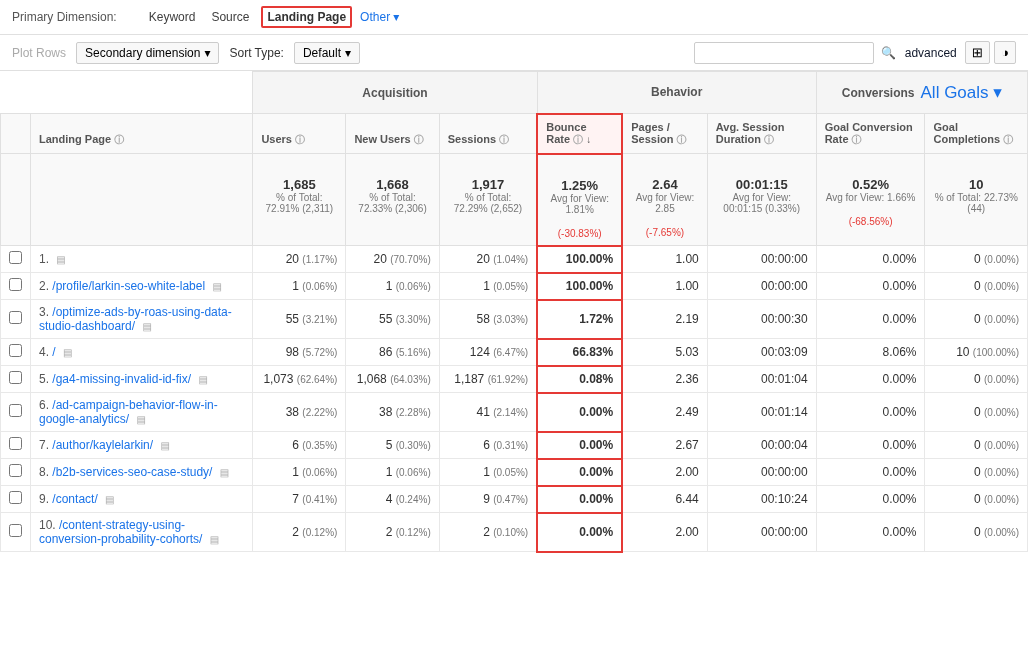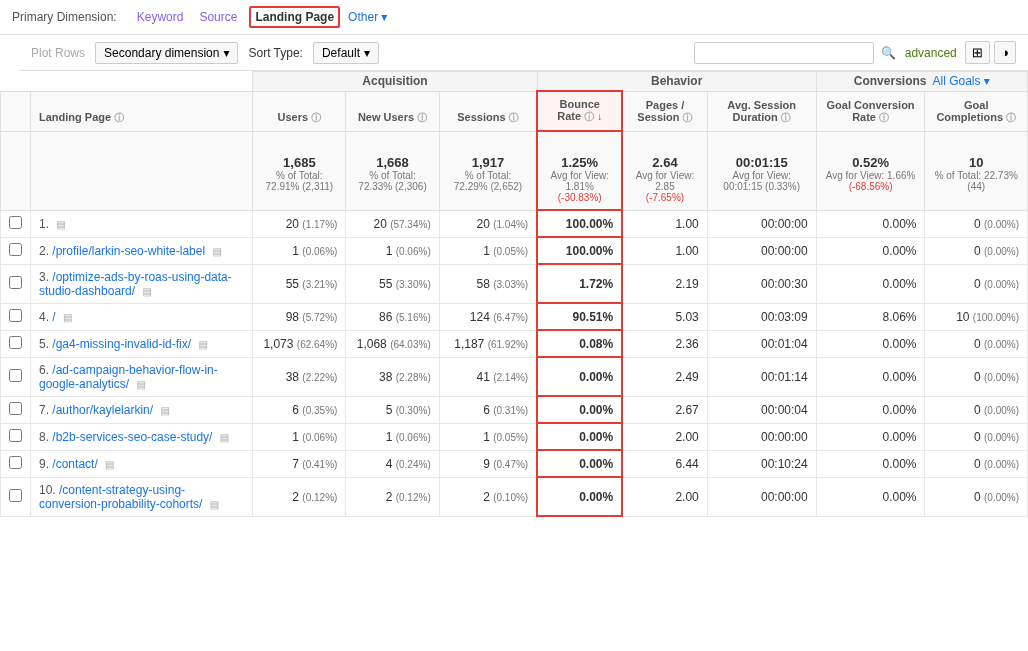--- a/index.html
+++ b/index.html
@@ -8,25 +8,25 @@
     .top-bar {
       display: flex;
       align-items: center;
       padding: 6px 12px;
       border-bottom: 1px solid #e0e0e0;
       gap: 8px;
     }
     .primary-dim-label {
       font-size: 12px;
       color: #555;
-      margin-right: 8px;
+      margin-right: 20px;
     }
     .dim-link {
       font-size: 12px;
-      color: #8b5cf6;
+      color: #404040;
       text-decoration: none;
       cursor: pointer;
       padding: 2px 4px;
     }
     .dim-link.active {
       border: 2px solid #e53935;
       border-radius: 2px;
       color: #333;
       font-weight: bold;
     }
@@ -37,21 +37,20 @@
       color: #1a73e8;
       cursor: pointer;
     }
 
     .toolbar {
       display: flex;
       align-items: center;
       padding: 6px 12px;
       border-bottom: 1px solid #e0e0e0;
       gap: 10px;
-      margin-left: 19px;
     }
     .plot-rows-btn {
       font-size: 12px;
       color: #aaa;
       border: none;
       background: none;
       cursor: not-allowed;
     }
     .dropdown-btn {
       font-size: 12px;
@@ -71,21 +70,21 @@
       gap: 8px;
     }
     .search-box {
       border: 1px solid #ccc;
       padding: 3px 8px;
       border-radius: 2px;
       font-size: 12px;
       width: 180px;
     }
     .advanced-link {
-      color: #4d7c0f;
+      color: #0f172a;
       font-size: 12px;
       cursor: pointer;
     }
     .view-icons {
       display: flex;
       gap: 4px;
     }
     .view-icon-btn {
       border: 1px solid #ccc;
       background: #f8f8f8;
@@ -100,31 +99,31 @@
 
     table {
       width: 100%;
       border-collapse: collapse;
       font-size: 12px;
     }
 
     .section-header-row th {
       background: #f5f5f5;
       border: 1px solid #e0e0e0;
-      padding: 2px 8px;
+      padding: 10px 8px;
       text-align: center;
       font-weight: bold;
       color: #555;
     }
 
     .col-header-row th {
       background: #f9f9f9;
       border: 1px solid #e0e0e0;
       padding: 6px 8px;
-      text-align: center;
+      text-align: left;
       font-size: 11px;
       color: #555;
       vertical-align: bottom;
     }
     .col-header-row th.left-align {
       text-align: left;
     }
 
     .summary-row td {
       background: #f9f9f9;
@@ -155,20 +154,21 @@
       font-weight: bold;
       font-size: 13px;
       margin-top: 17px;
     }
     .sub-value {
       font-size: 10px;
       color: #777;
     }
     .negative {
       color: #e53935;
+      margin-top: 13px;
     }
     .blue-link {
       color: #1a73e8;
       text-decoration: none;
       cursor: pointer;
     }
     .info-icon {
       color: #aaa;
       font-size: 10px;
       cursor: help;
@@ -190,21 +190,21 @@
       font-size: 10px;
       margin-left: 4px;
     }
     .conversions-header {
       display: flex;
       align-items: center;
       justify-content: center;
       gap: 6px;
     }
     .all-goals-dropdown {
-      font-size: 12px;
+      font-size: 17px;
       border: none;
       background: none;
       color: #1a73e8;
       cursor: pointer;
     }
     .bounce-rate-header {
       background: #fff3f3 !important;
     }
   </style>
 </head>
@@ -348,21 +348,21 @@
     <tr class="data-row">
     <td class="checkbox-cell">
       <input type="checkbox" style="">
     </td>
     <td class="left-align">
       <span class="row-num">1.</span>
       <a class="blue-link"></a>
       <span class="ext-link-icon">▤</span>
     </td>
     <td>20 <span class="sub-value">(1.17%)</span></td>
-    <td>20 <span class="sub-value">(57.34%)</span></td>
+    <td>20 <span class="sub-value">(70.70%)</span></td>
     <td>20 <span class="sub-value">(1.04%)</span></td>
     <td class="highlight-col" style="font-weight:bold;">100.00%</td>
     <td>1.00</td>
     <td>00:00:00</td>
     <td>0.00%</td>
     <td>0 <span class="sub-value">(0.00%)</span></td>
   </tr>
         <tr class="data-row">
     <td class="checkbox-cell">
       <input type="checkbox" style="">
@@ -404,21 +404,21 @@
       <input type="checkbox" style="">
     </td>
     <td class="left-align">
       <span class="row-num">4.</span>
       <a class="blue-link">/</a>
       <span class="ext-link-icon">▤</span>
     </td>
     <td>98 <span class="sub-value">(5.72%)</span></td>
     <td>86 <span class="sub-value">(5.16%)</span></td>
     <td>124 <span class="sub-value">(6.47%)</span></td>
-    <td class="highlight-col" style="font-weight:bold;">90.51%</td>
+    <td class="highlight-col" style="font-weight:bold;">66.83%</td>
     <td>5.03</td>
     <td>00:03:09</td>
     <td>8.06%</td>
     <td>10 <span class="sub-value">(100.00%)</span></td>
   </tr>
         <tr class="data-row">
     <td class="checkbox-cell">
       <input type="checkbox" style="">
     </td>
     <td class="left-align">

